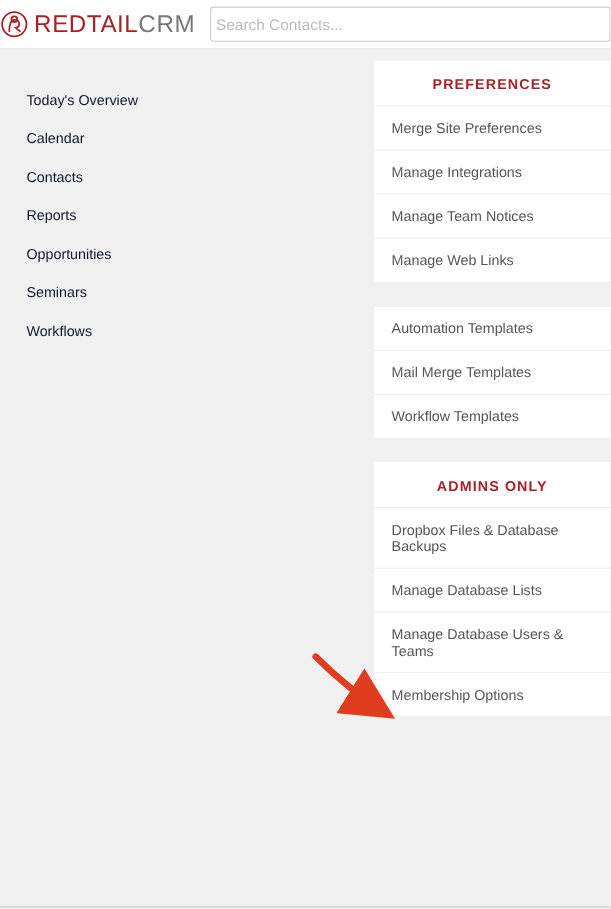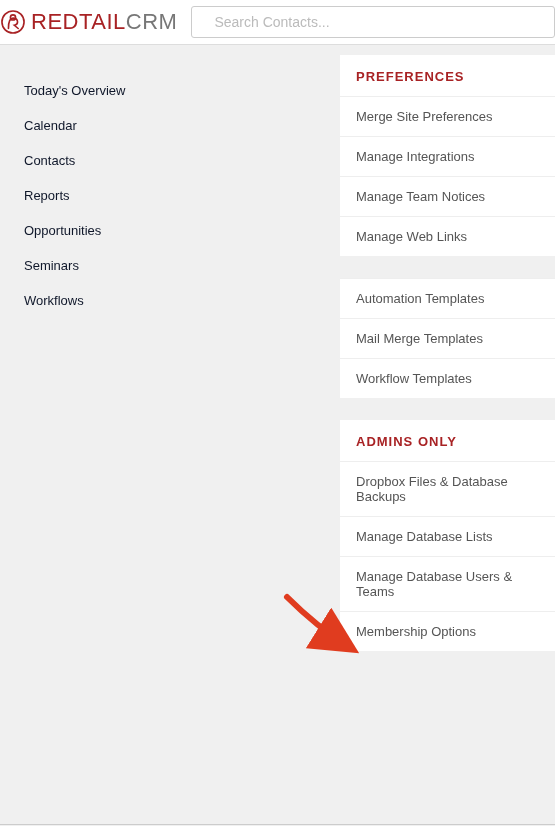--- a/index.html
+++ b/index.html
@@ -44,21 +44,21 @@
     }
     .search-wrap {
       margin-left: 14px;
       flex: 1;
     }
     .search-input {
       width: 100%;
       height: 32px;
       border: 1px solid #ccc;
       border-radius: 3px;
-      padding: 0 22px;
+      padding: 0 4px;
       font-size: 14px;
       color: #555;
       background: #fff;
     }
     .search-input::placeholder {
       color: #bbb;
     }
     .content {
       display: flex;
       margin-top: 10px;
@@ -82,20 +82,21 @@
       background: #fff;
       margin-bottom: 22px;
     }
     .panel-header {
       font-size: 13px;
       font-weight: 700;
       color: #a82224;
       letter-spacing: 1px;
       text-transform: uppercase;
       padding: 14px 16px 12px;
+      text-align: center;
     }
     .panel-item {
       font-size: 13px;
       color: #555;
       padding: 12px 16px;
       border-top: 1px solid #eee;
       cursor: pointer;
     }
     .arrow {
       position: absolute;

